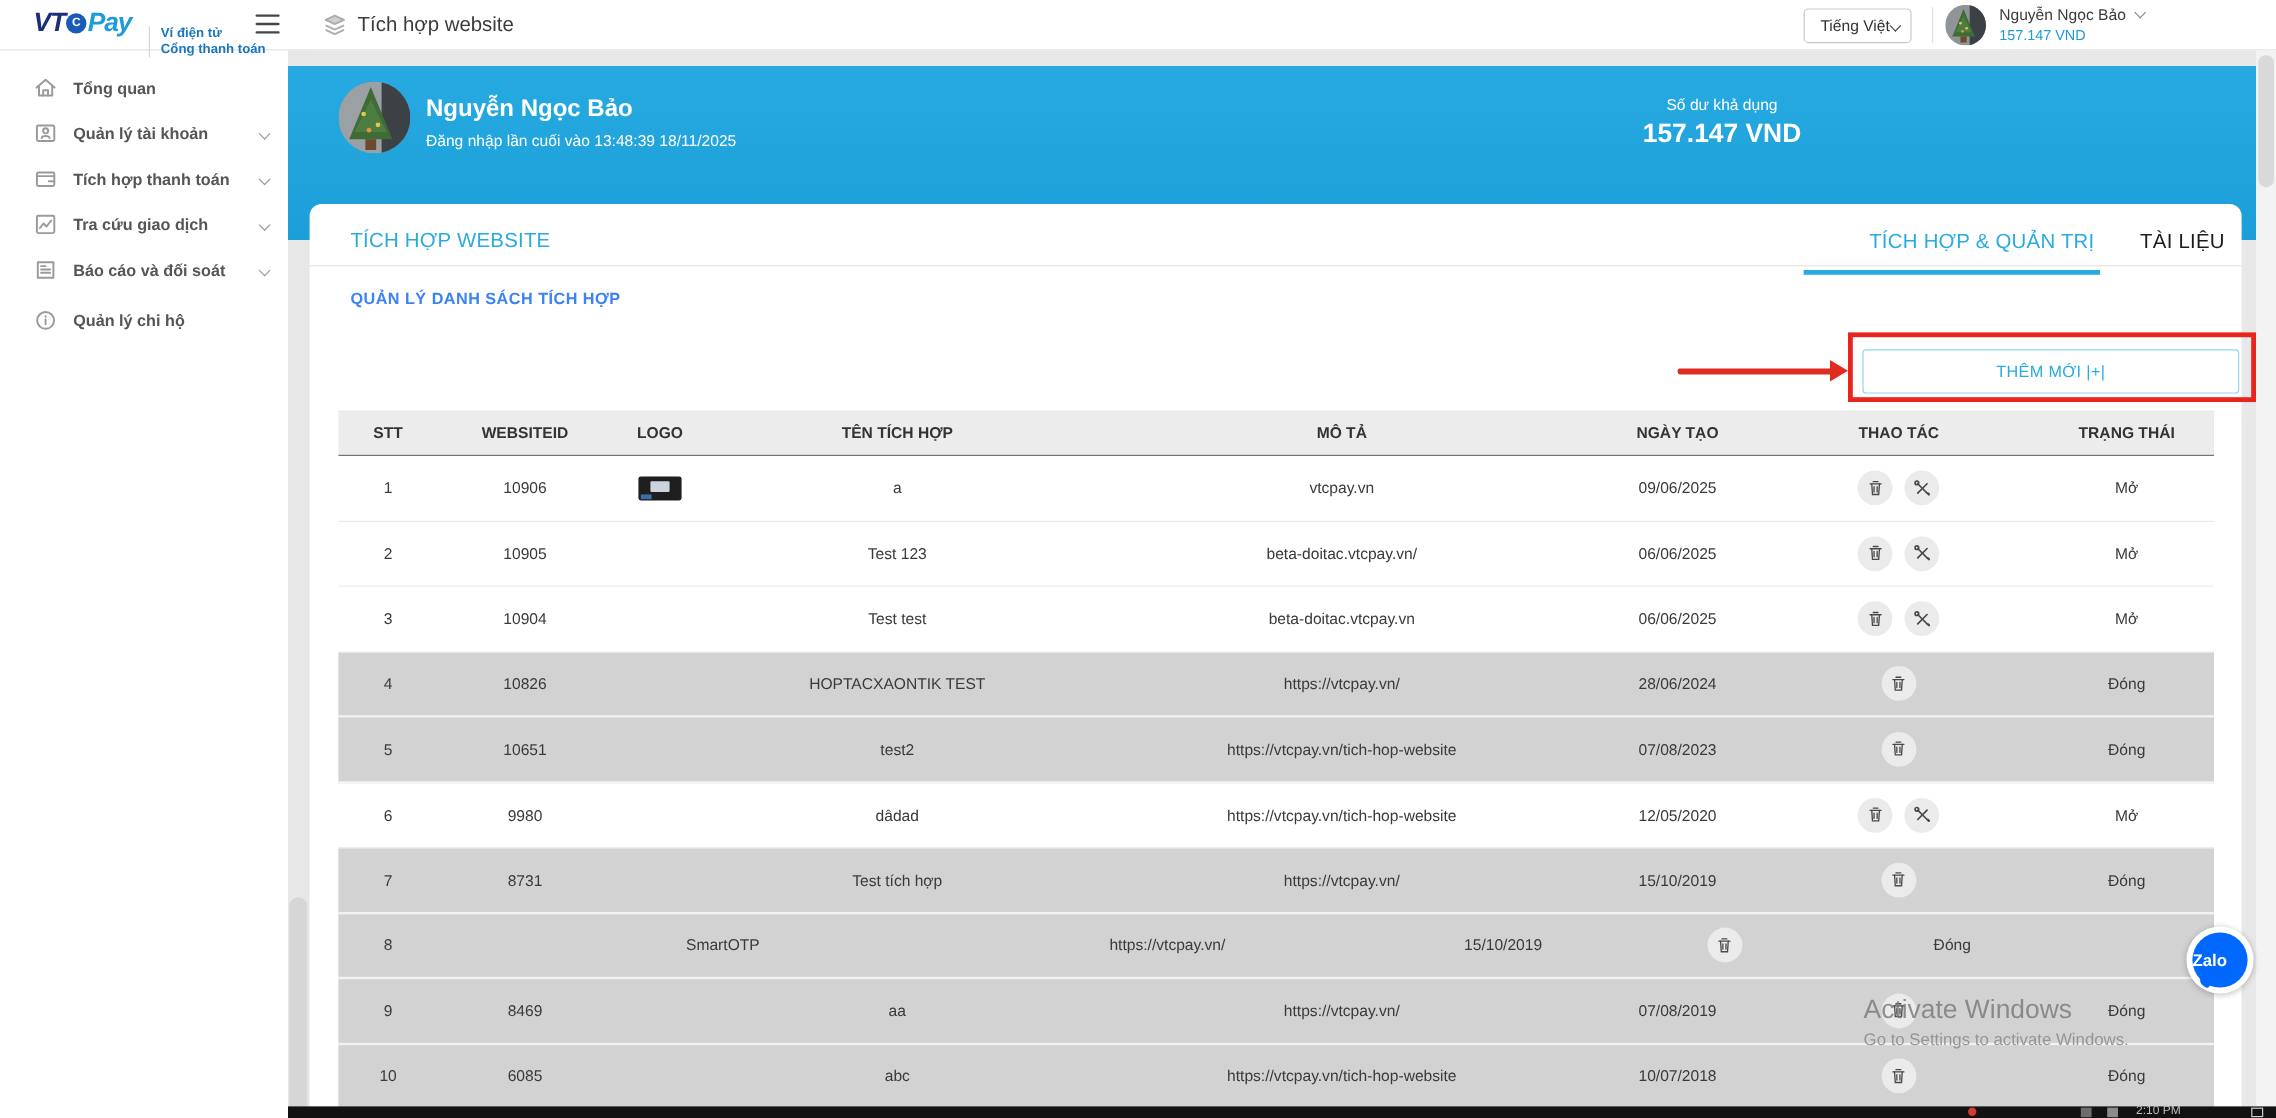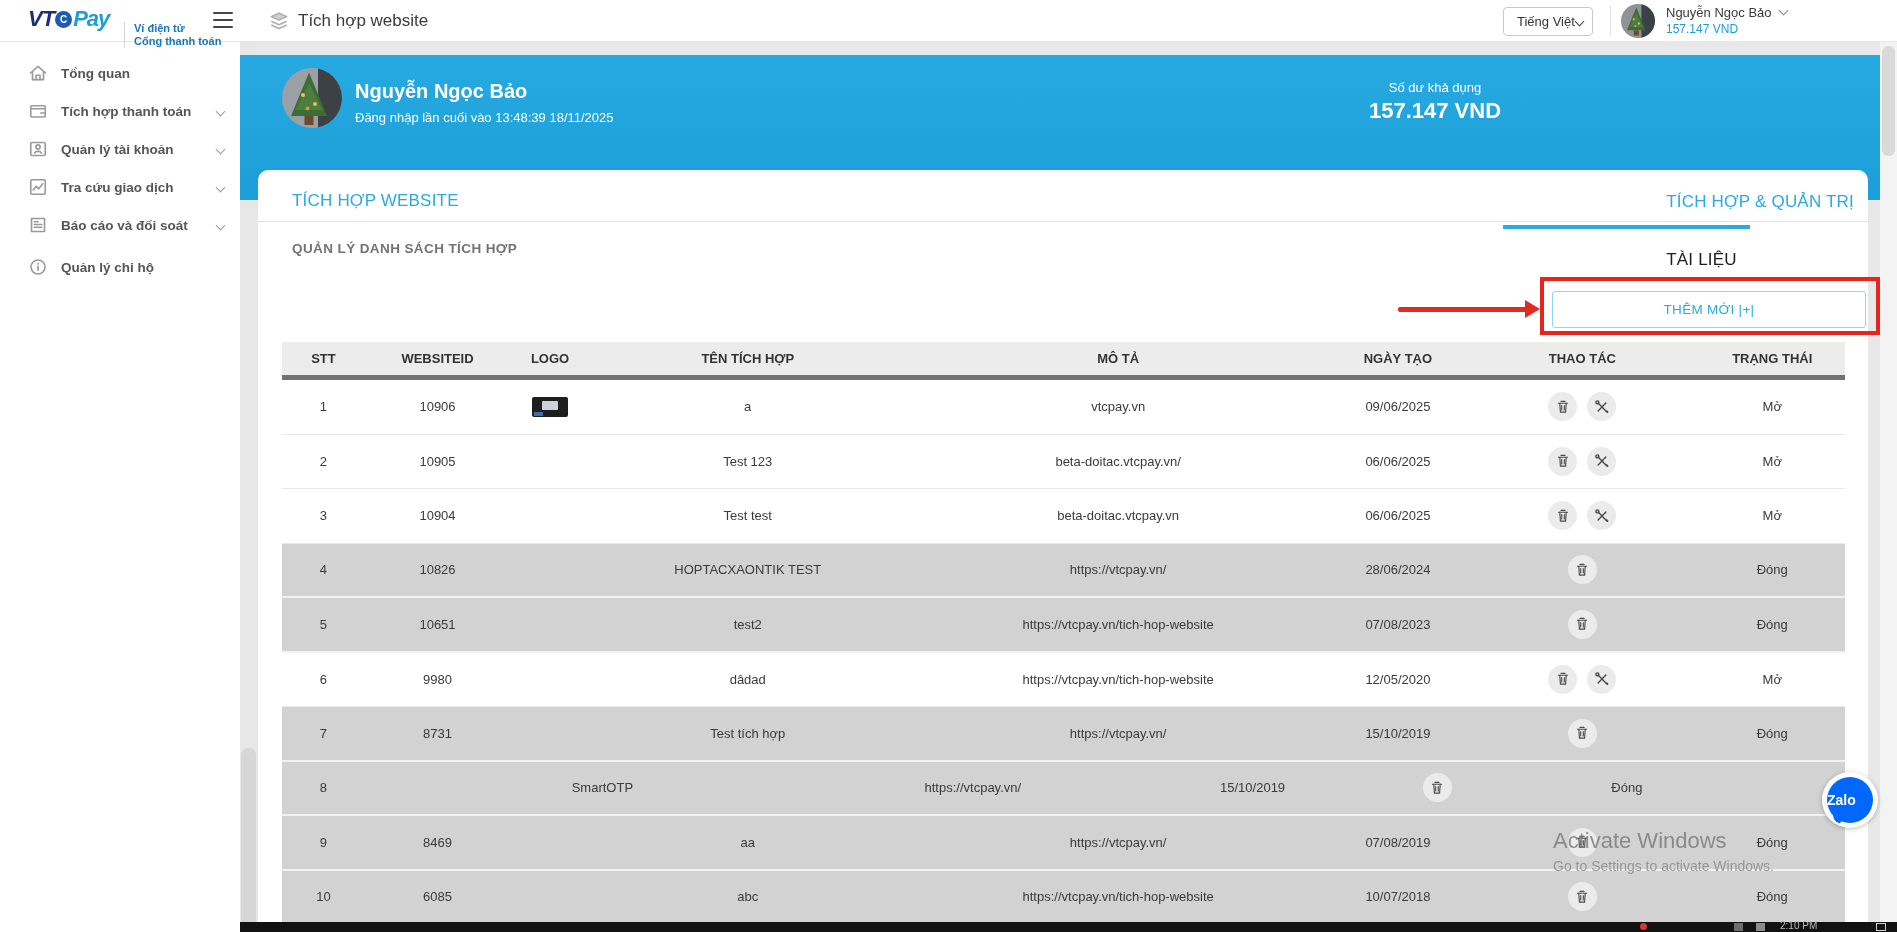--- a/index.html
+++ b/index.html
@@ -48,36 +48,36 @@
   .banner-name { position:absolute; left:115px; top:25px; font-size:20px; font-weight:700; color:#fff; }
   .banner-login { position:absolute; left:115px; top:55px; font-size:13px; color:#fff; }
   .banner-balance { position:absolute; left:1080px; top:25px; width:230px; text-align:center; color:#fff; }
   .banner-balance .lbl { font-size:13px; }
   .banner-balance .val { font-size:22px; font-weight:700; margin-top:3px; }
 
   
   .card { position:absolute; left:258px; top:170px; width:1610px; height:752px; background:#fff; border-radius:10px 10px 0 0; z-index:3; }
   .card-title { position:absolute; left:34px; top:21px; font-size:17px; color:var(--accent,#29abe2); letter-spacing:.2px; }
   .card-divider { position:absolute; left:0; right:0; top:51px; height:1px; background:#e3e3e3; }
-  .tabs { position:absolute; right:14px; top:22px; display:flex; gap:38px;flex-direction:column; }
+  .tabs { position:absolute; right:14px; top:22px; display:flex; gap:38px; }
   .tab { font-size:17px; cursor:pointer; color:#1c1c1c; font-weight:500; letter-spacing:.2px; }
   .tab.active { color:var(--accent,#29abe2); font-weight:400; }
   .tab-underline { position:absolute; left:1245px; top:55px; width:247px; height:4px; background:var(--accent,#29abe2); }
-  .section-title { position:absolute; left:34px; top:71px; font-size:13.5px; font-weight:700; color:#737373; letter-spacing:.4px; }
+  .section-title { position:absolute; left:34px; top:71px; font-size:13.5px; font-weight:700; color:#3b82f6; letter-spacing:.4px; }
 
   .annotation-box { position:absolute; left:1282px; top:107px; width:340px; height:58px; border:4px solid var(--red,#e8251d); z-index:6; }
   .add-btn { position:absolute; left:1294px; top:121px; width:314px; height:37px; border:1px solid #8ed6f2; border-radius:3px; background:#fff; display:flex; align-items:center; justify-content:center; font-size:13.5px; color:var(--accent,#29abe2); letter-spacing:.3px; cursor:pointer; z-index:7; }
   .annotation-arrow { position:absolute; left:1140px; top:130px; width:142px; height:18px; z-index:7; }
   .annotation-arrow .line { position:absolute; left:0; right:12px; top:7px; height:5px; background:#e02b1f; border-radius:2px; }
   .annotation-arrow .head { position:absolute; right:0; top:0; width:0; height:0; border-left:15px solid #e02b1f; border-top:9px solid transparent; border-bottom:9px solid transparent; }
 
   
   .table { position:absolute; left:24px; top:172px; width:1563px; }
   .trow { display:flex; width:100%; }
-  .thead { height:38px; background:#ececec; border-bottom:5px solid #737373; }
+  .thead { height:38px; background:#ececec; border-bottom:1px solid #737373; }
   .thead .cell { font-weight:700; font-size:13px; color:#333; }
   .row { height:54.5px; background:#fff; border-bottom:1px solid #e9e9e9; }
   .row.shaded { background:#d2d2d2; border-bottom:2px solid #f2f2f2; }
   .cell { display:flex; align-items:center; justify-content:center; font-size:13px; color:#3a3a3a; overflow:hidden; }
   .c0{width:5.3%}.c1{width:9.3%}.c2{width:5.1%}.c3{width:20.2%}.c4{width:27.2%}.c5{width:8.6%}.c6{width:15%}.c7{width:9.3%}
   .action-btn { width:29px; height:29px; border-radius:50%; background:#ebebeb; border:none; display:flex; align-items:center; justify-content:center; margin:0 5px; cursor:pointer; }
   .action-btn svg { width:16px; height:16px; }
   .mini-logo { position:relative; width:36px; height:20px; background:#1e1e1e; border-radius:2px; display:inline-block; }
   .mini-logo .scr { position:absolute; left:10px; top:4px; width:16px; height:9px; background:#cdd3dd; border-radius:1px; }
   .mini-logo:after { content:""; position:absolute; left:2px; bottom:1px; width:9px; height:4px; background:#3a6ea5; }
@@ -155,37 +155,37 @@
           <path d="M2 8l6-5.3L14 8"></path>
           <path d="M3.6 7v6.3h8.8V7"></path>
           <path d="M6.4 13.3V9.8h3.2v3.5"></path>
         </svg>
       </span>
       <span class="side-label">Tổng quan</span>
     </div>
     <div class="side-item">
       <span class="side-icon">
         <svg viewBox="0 0 16 16" fill="none" stroke="#9a9a9a" stroke-width="1.3" stroke-linecap="round" stroke-linejoin="round">
+          <rect x="2.2" y="2.8" width="11.6" height="10.4" rx="1"></rect>
+          <circle cx="8" cy="6.4" r="1.7"></circle>
+          <path d="M5.3 11.2c.6-1.7 4.8-1.7 5.4 0"></path>
+        </svg>
+      </span>
+      <span class="side-label">Quản lý tài khoản</span>
+      <span class="chev"></span>
+    </div>
+    <div class="side-item">
+      <span class="side-icon">
+        <svg viewBox="0 0 16 16" fill="none" stroke="#9a9a9a" stroke-width="1.3" stroke-linecap="round" stroke-linejoin="round">
           <rect x="2.2" y="3.8" width="11.6" height="9" rx="1"></rect>
           <path d="M2.2 6.2h11.6"></path>
           <path d="M10.2 9.6h3.6"></path>
         </svg>
       </span>
       <span class="side-label">Tích hợp thanh toán</span>
-      <span class="chev"></span>
-    </div>
-    <div class="side-item">
-      <span class="side-icon">
-        <svg viewBox="0 0 16 16" fill="none" stroke="#9a9a9a" stroke-width="1.3" stroke-linecap="round" stroke-linejoin="round">
-          <rect x="2.2" y="2.8" width="11.6" height="10.4" rx="1"></rect>
-          <circle cx="8" cy="6.4" r="1.7"></circle>
-          <path d="M5.3 11.2c.6-1.7 4.8-1.7 5.4 0"></path>
-        </svg>
-      </span>
-      <span class="side-label">Quản lý tài khoản</span>
       <span class="chev"></span>
     </div>
     <div class="side-item">
       <span class="side-icon">
         <svg viewBox="0 0 16 16" fill="none" stroke="#9a9a9a" stroke-width="1.3" stroke-linecap="round" stroke-linejoin="round">
           <rect x="2.2" y="2.2" width="11.6" height="11.6" rx="1"></rect>
           <path d="M4.2 10.4l2.4-3 2 2 3.2-4"></path>
         </svg>
       </span>
       <span class="side-label">Tra cứu giao dịch</span>

